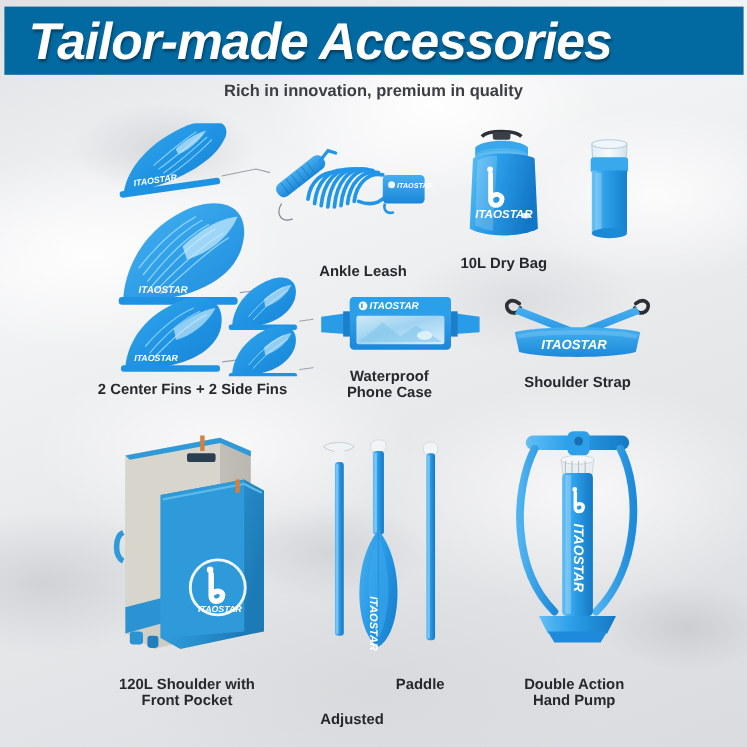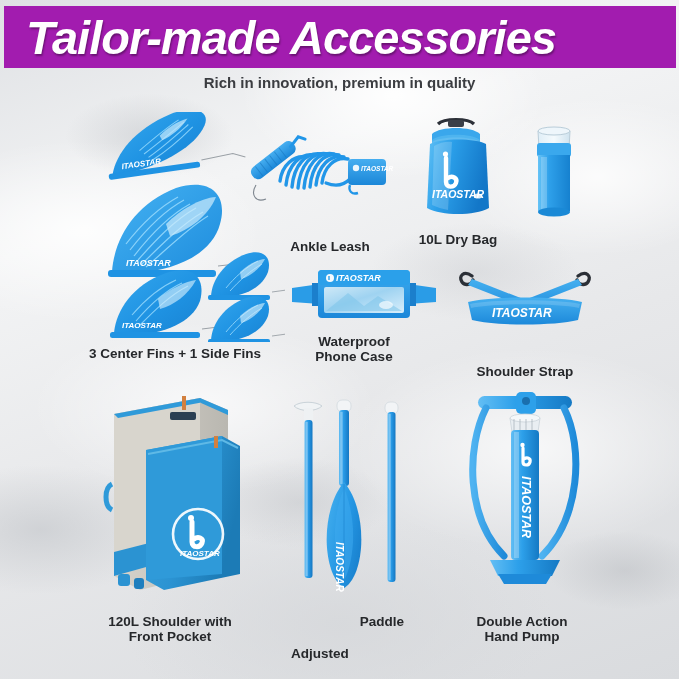--- a/index.html
+++ b/index.html
@@ -25,21 +25,21 @@
   .bg2{position:absolute;inset:0;
      background:
        radial-gradient(ellipse 120px 60px at 22% 20%, rgba(160,164,170,.30), rgba(0,0,0,0) 70%),
        radial-gradient(ellipse 150px 70px at 70% 40%, rgba(160,164,170,.20), rgba(0,0,0,0) 70%),
        radial-gradient(ellipse 130px 64px at 44% 74%, rgba(150,154,160,.22), rgba(0,0,0,0) 70%),
        radial-gradient(ellipse 110px 56px at 92% 84%, rgba(150,154,160,.25), rgba(0,0,0,0) 70%);
   }
 
   
   .banner{position:absolute;left:4px;top:6px;width:672px;height:62px;
-    background:#a21caf;display:flex;align-items:center;}
+    background:#0369a1;display:flex;align-items:center;}
   .banner h1{margin:0;padding:0 0 0 22px;color:#fff;
     font-size:47px;font-weight:bold;font-style:italic;letter-spacing:-1px;
     line-height:1;text-shadow:1px 2px 2px rgba(0,0,0,.35);white-space:nowrap;}
   .subtitle{position:absolute;left:0;top:74px;width:679px;text-align:center;
     font-size:15px;font-weight:bold;color:#3b3d41;}
 
   
   .cap{position:absolute;text-align:center;color:#26282b;
     font-size:13.5px;font-weight:bold;line-height:15px;white-space:pre-line;}
 
@@ -133,21 +133,21 @@
         <g stroke="#9fdcfc" stroke-width=".9" fill="none" opacity=".9">
           <path d="M20 38 C28 28 40 17 52 11"></path>
           <path d="M24 41 C33 31 45 20 56 14"></path>
         </g>
         <path d="M34 22 C42 15 52 9 59 9 C54 19 44 26 35 29 Z" fill="#cfecfc" opacity=".65"></path>
         <rect x="2" y="45" width="62" height="5" rx="2" fill="#1f93e3"></rect>
         <path d="M66 42 L88 39 L98 44" stroke="#9aa0a6" stroke-width=".9" fill="none"></path>
       </g>
     </svg>
   </div>
-  <div class="cap" style="left:55px;top:346px;width:240px;">3 Center Fins + 1 Side Fins</div>
+  <div class="cap" style="left:55px;top:346px;width:240px;">2 Center Fins + 2 Side Fins</div>
 
   <div class="item" style="left:240px;top:125px;width:160px;height:85px;">
     <svg width="160" height="85" viewBox="0 0 160 85">
       <defs>
         <linearGradient id="lG" x1="0" y1="0" x2="0" y2="1">
           <stop offset="0%" stop-color="#46aef0"></stop>
           <stop offset="100%" stop-color="#1b87d8"></stop>
         </linearGradient>
       </defs>
 
@@ -294,21 +294,21 @@
       </g>
 
       <path d="M22 17 L96 46 L92 52 L18 23 Z" fill="url(#ssG)"></path>
       <path d="M128 17 L54 46 L58 52 L132 23 Z" fill="url(#ssG)"></path>
 
       <path d="M18 40 C40 34 110 34 132 40 L128 58 C104 64 46 64 22 58 Z" fill="url(#ssG)"></path>
       <path d="M20 42 C42 37 108 37 130 42 L129 46 C106 41 44 41 21 46 Z" fill="#ffffff" opacity=".16"></path>
       <text class="brand" x="42" y="55" font-size="12">ITAOSTAR</text>
     </svg>
   </div>
-  <div class="cap" style="left:455px;top:340px;width:140px;margin-top:24px;">Shoulder Strap</div>
+  <div class="cap" style="left:455px;top:340px;width:140px;">Shoulder Strap</div>
 
   <div class="item" style="left:100px;top:392px;width:150px;height:212px;">
     <svg width="150" height="212" viewBox="0 0 150 212">
       <defs>
         <linearGradient id="bkG" x1="0" y1="0" x2="1" y2="0">
           <stop offset="0%" stop-color="#d6d3cb"></stop>
           <stop offset="50%" stop-color="#c9c6bf"></stop>
           <stop offset="100%" stop-color="#b9b7b0"></stop>
         </linearGradient>
         <linearGradient id="pkG" x1="0" y1="0" x2="1" y2="0.4">

